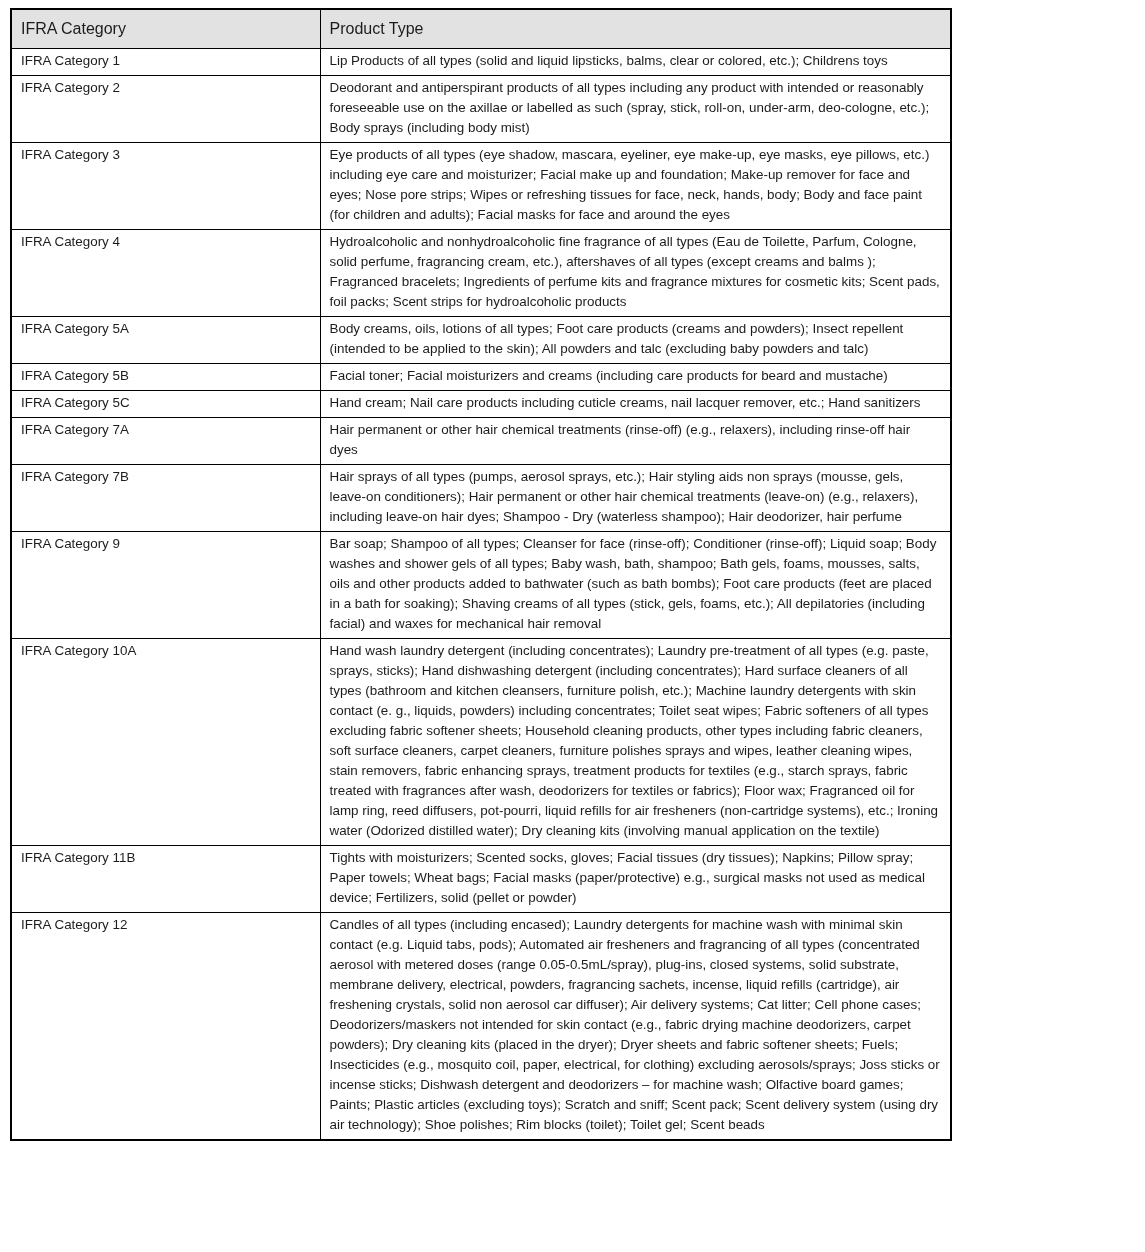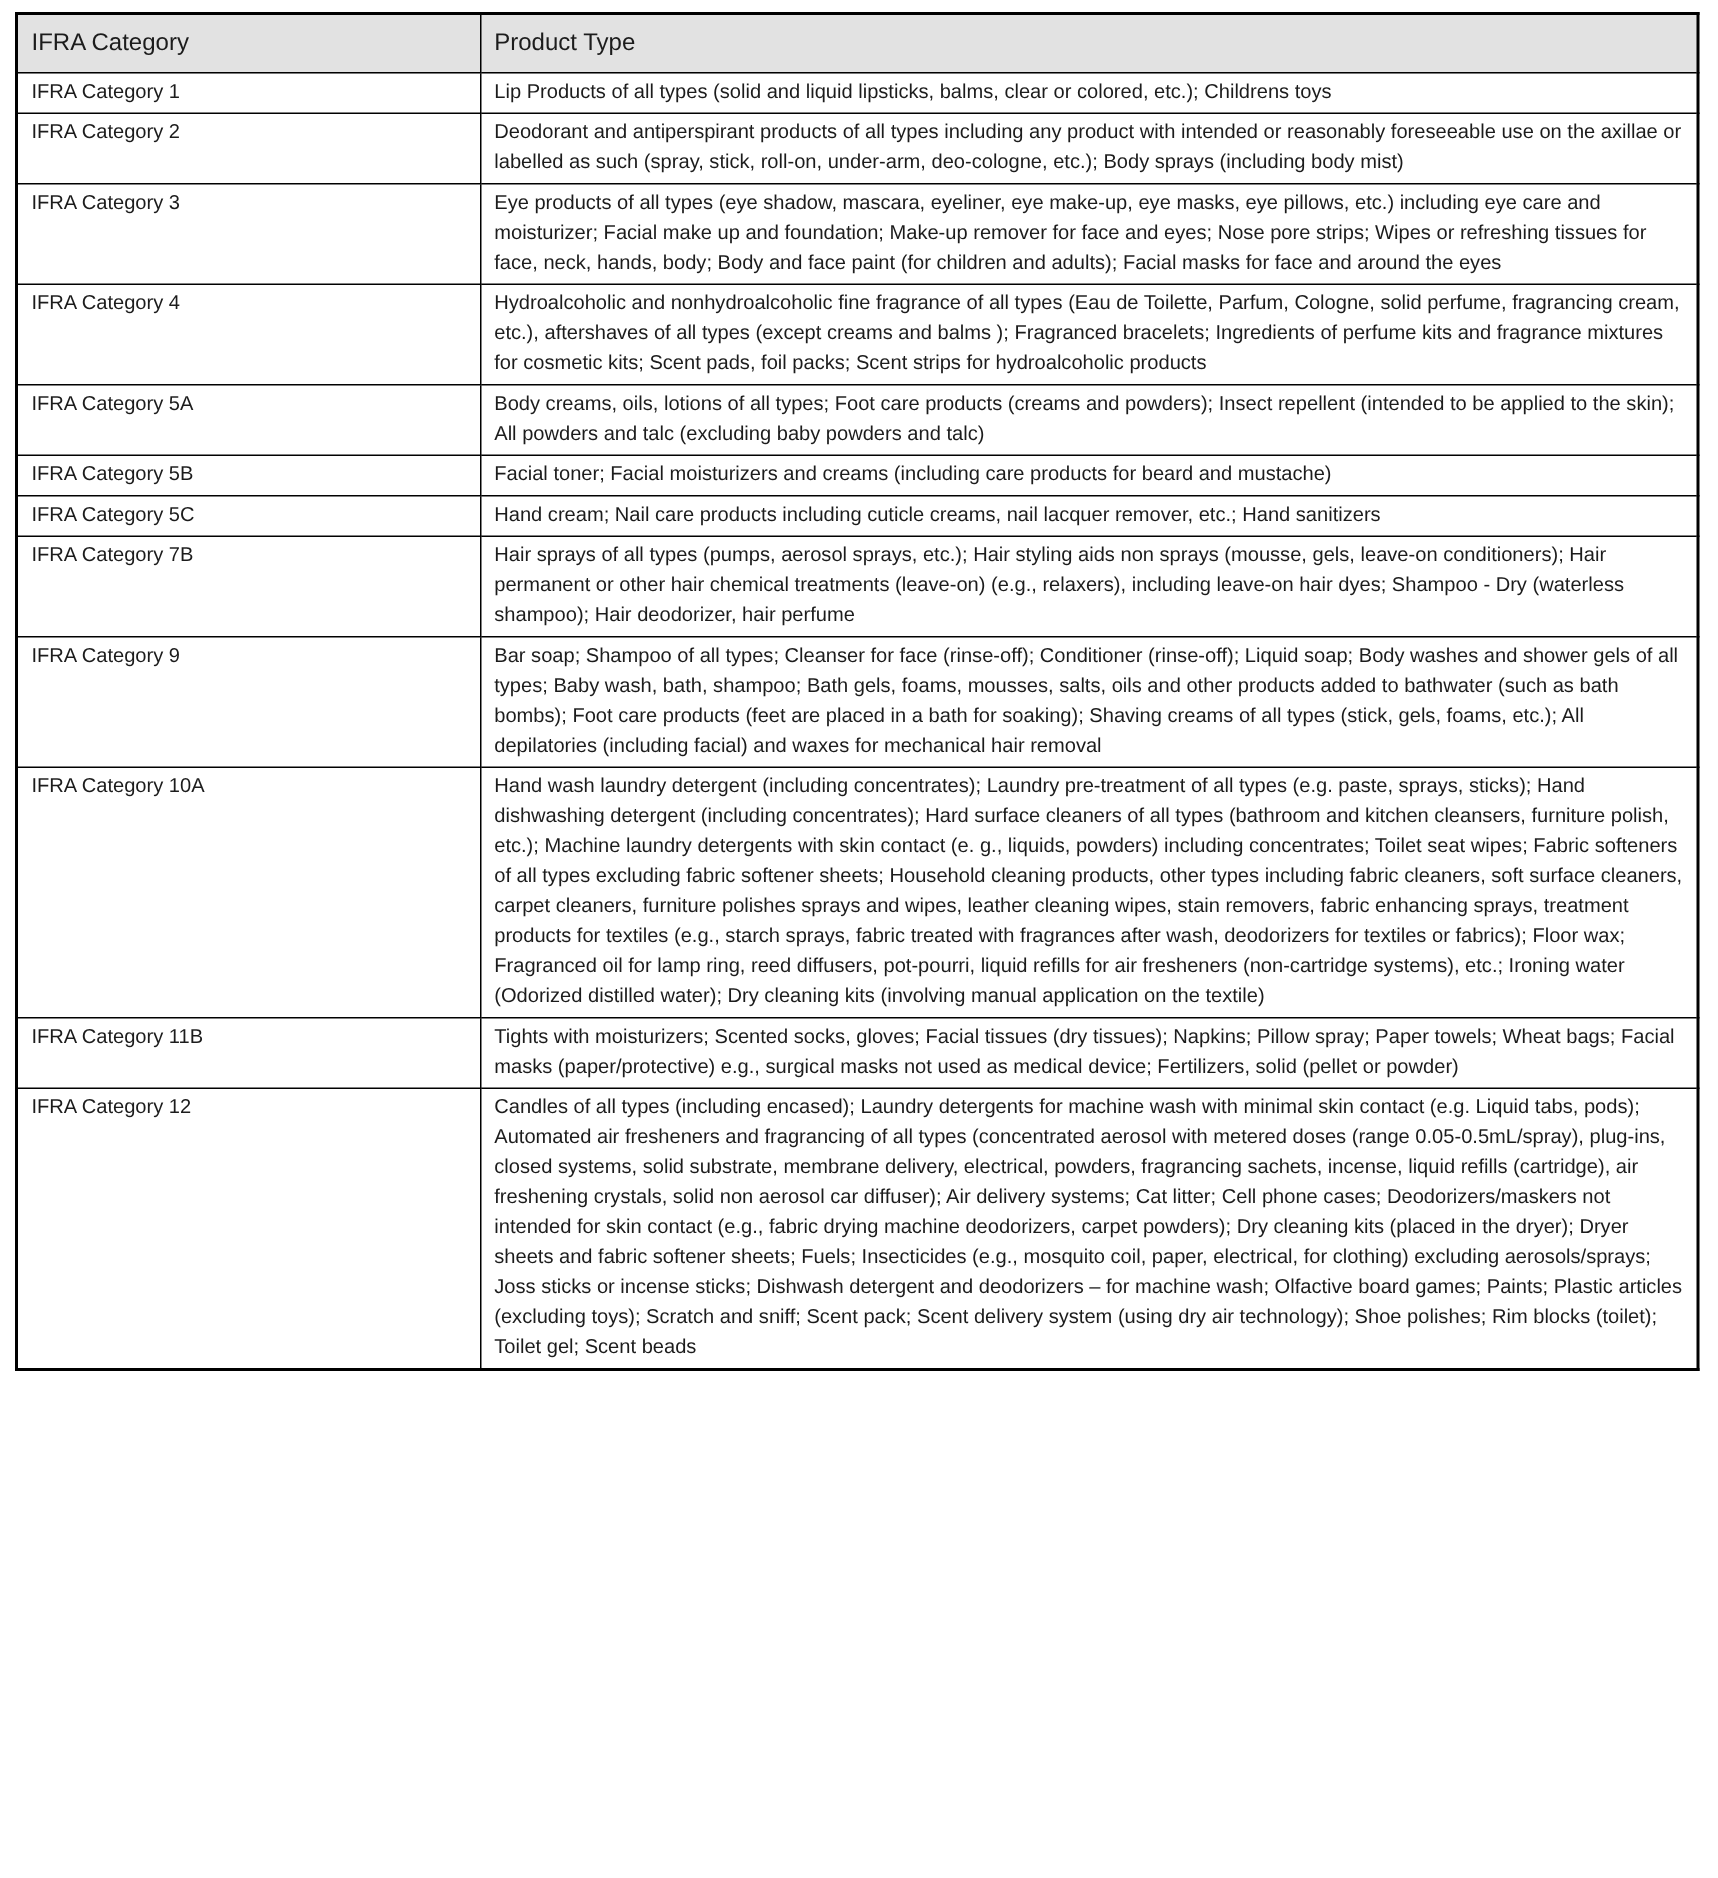--- a/index.html
+++ b/index.html
@@ -15,21 +15,21 @@
   .page {
     width: 1145px;
     min-height: 1252px;
     box-sizing: border-box;
     padding: 8px 12px 6px 10px;
     font-family: "Liberation Sans", "DejaVu Sans", sans-serif;
     color: var(--text-color);
   }
   table.ifra-table {
     border-collapse: collapse;
-    width: 1123px;
+    width: 942px;
     table-layout: fixed;
     border: 2px solid var(--border-color);
   }
   table.ifra-table col.col-category { width: 309px; }
   table.ifra-table th {
     background: var(--header-bg);
     border: 1.5px solid var(--border-color);
     font-size: 16px;
     font-weight: 400;
     line-height: 20px;
@@ -85,20 +85,24 @@
       </tr>
       <tr>
         <td>IFRA Category 5B</td>
         <td>Facial toner; Facial moisturizers and creams (including care products for beard and mustache)</td>
       </tr>
       <tr>
         <td>IFRA Category 5C</td>
         <td>Hand cream; Nail care products including cuticle creams, nail lacquer remover, etc.; Hand sanitizers</td>
       </tr>
       <tr>
+        <td>IFRA Category 7A</td>
+        <td>Hair permanent or other hair chemical treatments (rinse-off) (e.g., relaxers), including rinse-off hair dyes</td>
+      </tr>
+      <tr>
         <td>IFRA Category 7B</td>
         <td>Hair sprays of all types (pumps, aerosol sprays, etc.); Hair styling aids non sprays (mousse, gels, leave-on conditioners); Hair permanent or other hair chemical treatments (leave-on) (e.g., relaxers), including leave-on hair dyes; Shampoo - Dry (waterless shampoo); Hair deodorizer, hair perfume</td>
       </tr>
       <tr>
         <td>IFRA Category 9</td>
         <td>Bar soap; Shampoo of all types; Cleanser for face (rinse-off); Conditioner (rinse-off); Liquid soap; Body washes and shower gels of all types; Baby wash, bath, shampoo; Bath gels, foams, mousses, salts, oils and other products added to bathwater (such as bath bombs); Foot care products (feet are placed in a bath for soaking); Shaving creams of all types (stick, gels, foams, etc.); All depilatories (including facial) and waxes for mechanical hair removal</td>
       </tr>
       <tr>
         <td>IFRA Category 10A</td>
         <td>Hand wash laundry detergent (including concentrates); Laundry pre-treatment of all types (e.g. paste, sprays, sticks); Hand dishwashing detergent (including concentrates); Hard surface cleaners of all types (bathroom and kitchen cleansers, furniture polish, etc.); Machine laundry detergents with skin contact (e. g., liquids, powders) including concentrates; Toilet seat wipes; Fabric softeners of all types excluding fabric softener sheets; Household cleaning products, other types including fabric cleaners, soft surface cleaners, carpet cleaners, furniture polishes sprays and wipes, leather cleaning wipes, stain removers, fabric enhancing sprays, treatment products for textiles (e.g., starch sprays, fabric treated with fragrances after wash, deodorizers for textiles or fabrics); Floor wax; Fragranced oil for lamp ring, reed diffusers, pot-pourri, liquid refills for air fresheners (non-cartridge systems), etc.; Ironing water (Odorized distilled water); Dry cleaning kits (involving manual application on the textile)</td>

